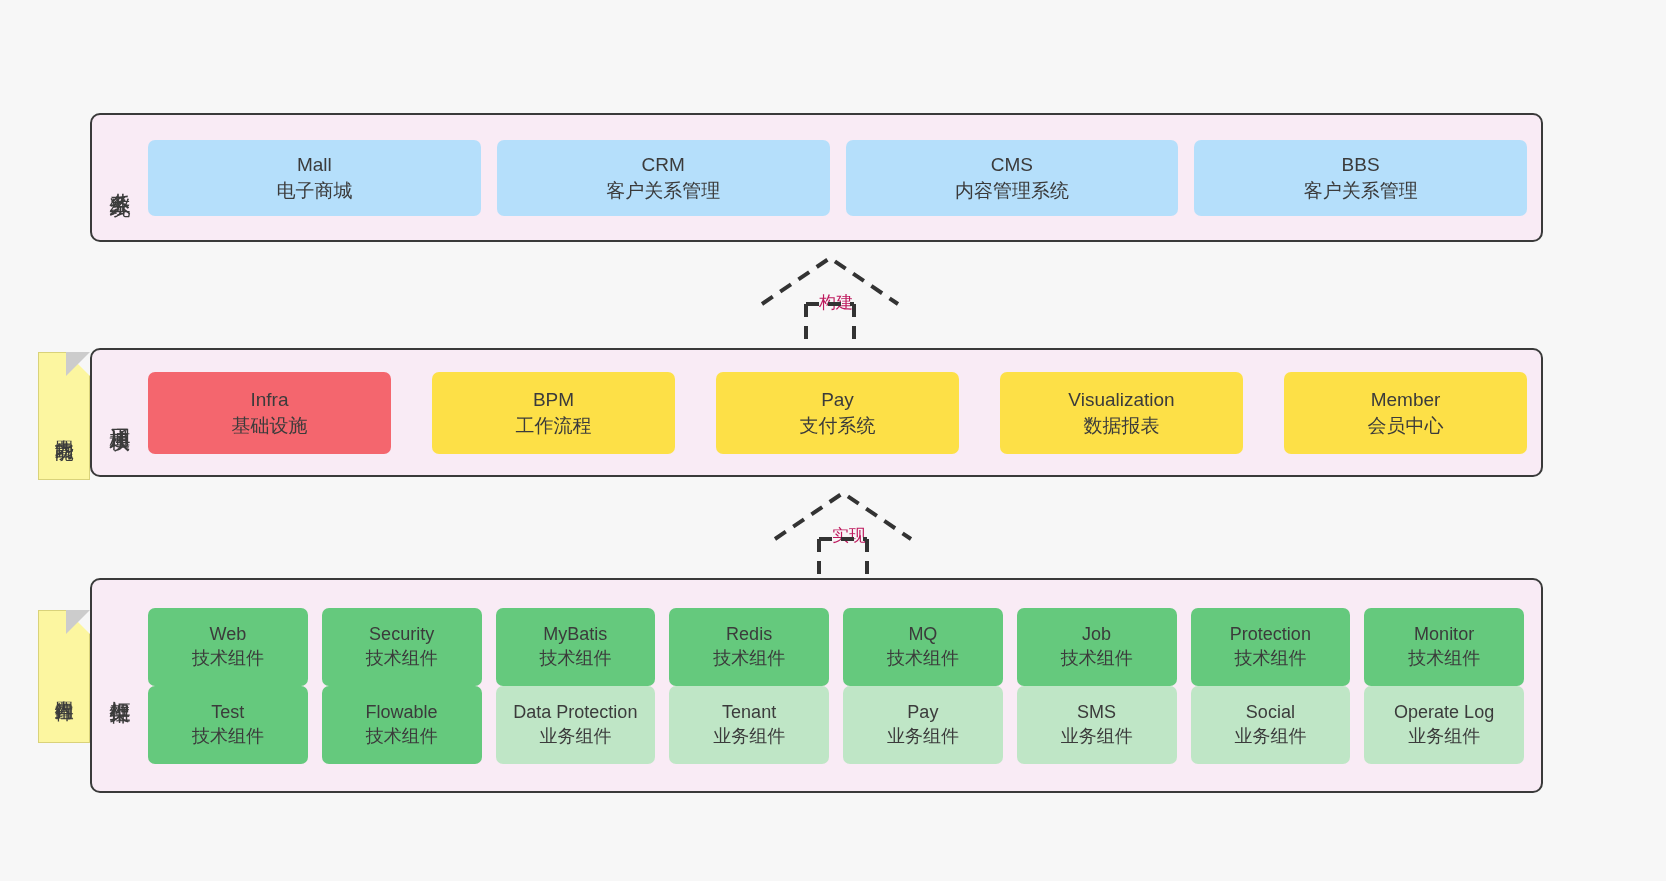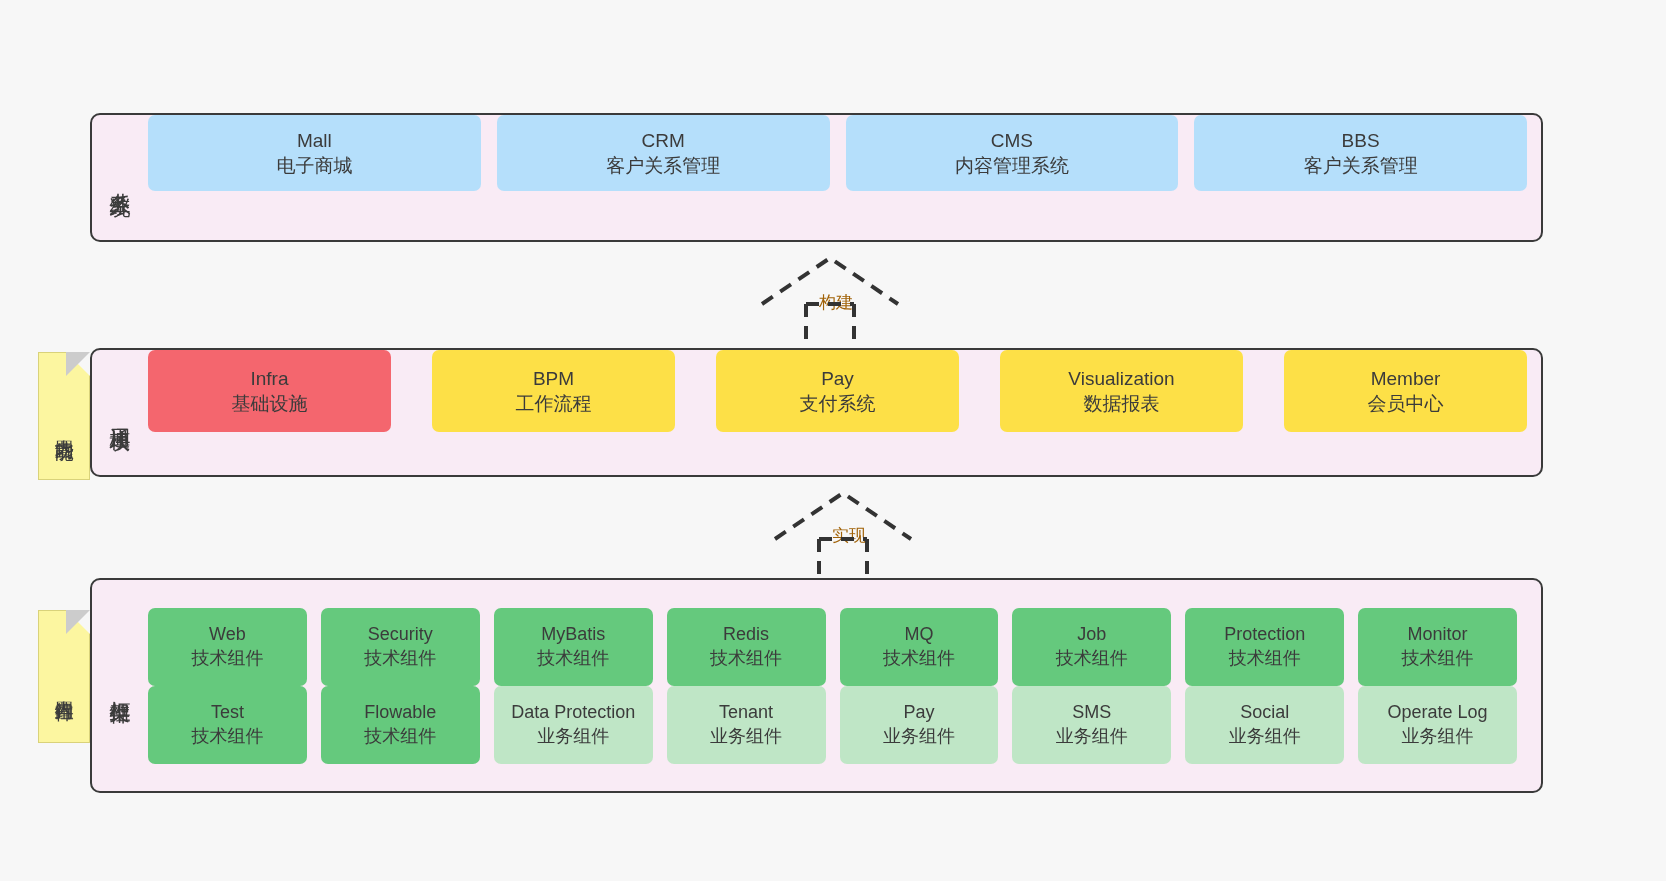--- a/index.html
+++ b/index.html
@@ -43,20 +43,21 @@
     letter-spacing: 1px;
     color: #3b3b3b;
     writing-mode: vertical-rl;
     text-orientation: upright;
     white-space: nowrap;
     user-select: none;
   }
   .layer-body {
     flex: 1 1 auto;
     display: flex;
+    align-items: center;
     padding: 0 14px 0 0;
   }
 
   
   .node {
     box-sizing: border-box;
     border-radius: 7px;
     display: flex;
     flex-direction: column;
     align-items: center;
@@ -88,21 +89,21 @@
     height: 82px;
   }
   .c-red  { background: #f4666e; }
   .c-pink { background: #fde047; margin-left: 25px; }
 
   
   #layer-framework { left: 90px; top: 578px; width: 1453px; height: 215px; }
   #layer-framework .layer-body {
     flex-direction: column;
     justify-content: center;
-    padding-right: 24px;
+    padding-right: 17px;
   }
   .fw-row {
     display: flex;
     align-items: stretch;
     gap: 14px;
     width: 100%;
   }
   #layer-framework .node {
     flex: 1 1 0;
     height: 78px;
@@ -158,21 +159,21 @@
   #sticky-framework { left: 38px; top: 610px; height: 133px; }
 
   
   .uml-arrow {
     position: absolute;
     z-index: 1;
   }
   .uml-label {
     position: absolute;
     font-size: 17px;
-    color: #a16207;
+    color: #be185d;
     background: transparent;
     white-space: nowrap;
     user-select: none;
   }
   #arrow-build  { left: 750px; top: 252px; }
   #label-build  { left: 819px; top: 291px; }
   #arrow-impl   { left: 763px; top: 487px; }
   #label-impl   { left: 832px; top: 524px; }
 </style>
 </head>

